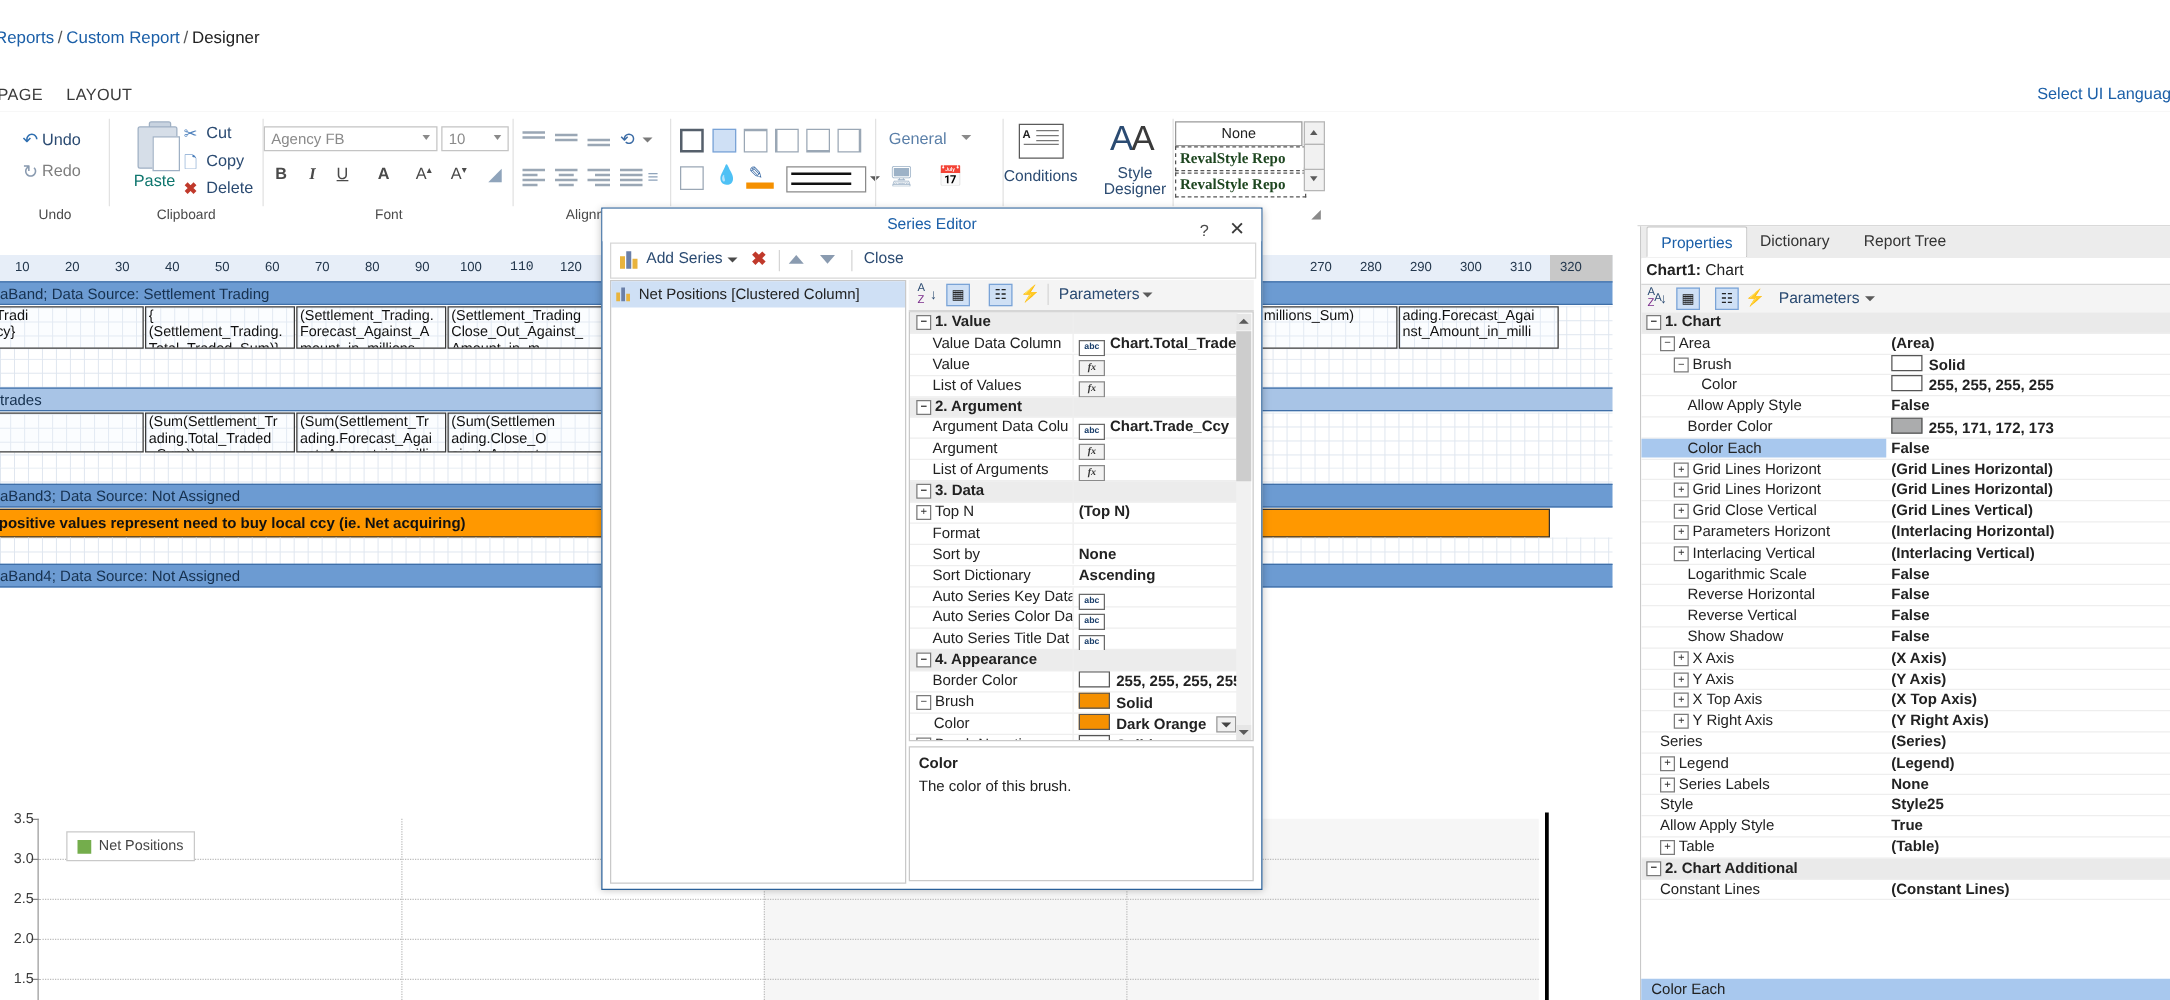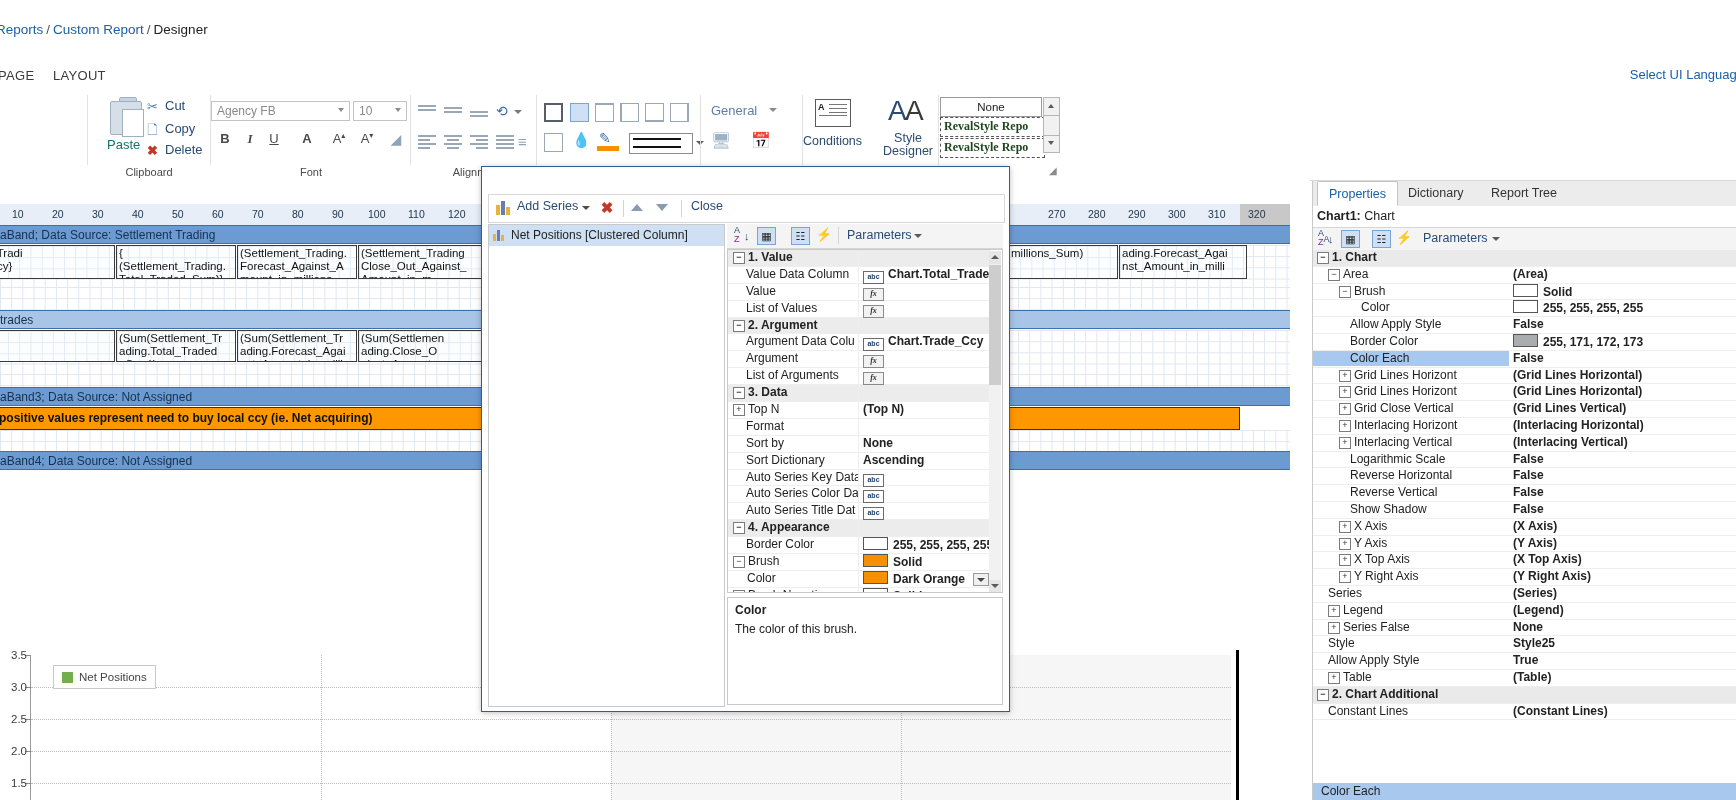--- a/index.html
+++ b/index.html
@@ -174,20 +174,25 @@
   </div>
 
   <div class="tabstrip">
     <div class="tab t1">PAGE</div>
     <div class="tab t2">LAYOUT</div>
     <div class="lang">Select UI Language</div>
   </div>
 
   <div class="ribbon">
 
+    <div class="grp" style="left:0px;width:88px;">
+      <div class="txtbtn" style="position:absolute;left:18px;top:14px;"><span class="undo-ico">↶</span><span>Undo</span></div>
+      <div class="txtbtn" style="position:absolute;left:18px;top:39px;"><span class="undo-ico" style="color:#8a9bb0;">↻</span><span style="color:#7e7e7e;">Redo</span></div>
+      <div class="glabel">Undo</div>
+    </div>
     <div class="vdiv" style="left:87px;"></div>
 
     <div class="grp" style="left:88px;width:122px;">
       <div class="paste-icon">
         <div class="clip-top"></div>
           <div class="clip-body"></div>
           <div class="clip-page"></div>
       </div>
       <div class="txtbtn" style="position:absolute;left:19px;top:48px;color:#0f766e;">Paste</div>
       <div class="txtbtn" style="position:absolute;left:56px;top:9px;"><span class="cut-ico">✂</span><span>Cut</span></div>
@@ -326,21 +331,21 @@
       <div class="tk" style="left:12px;">10</div>
       <div class="tk" style="left:52px;">20</div>
       <div class="tk" style="left:92px;">30</div>
       <div class="tk" style="left:132px;">40</div>
       <div class="tk" style="left:172px;">50</div>
       <div class="tk" style="left:212px;">60</div>
       <div class="tk" style="left:252px;">70</div>
       <div class="tk" style="left:292px;">80</div>
       <div class="tk" style="left:332px;">90</div>
       <div class="tk" style="left:368px;">100</div>
-      <div class="tk" style="left:408px;">110</div>
+      <div class="tk" style="left:408px;font-family:Liberation Mono, monospace;">110</div>
       <div class="tk" style="left:448px;">120</div>
       <div class="tk" style="left:1048px;">270</div>
       <div class="tk" style="left:1088px;">280</div>
       <div class="tk" style="left:1128px;">290</div>
       <div class="tk" style="left:1168px;">300</div>
       <div class="tk" style="left:1208px;">310</div>
       <div class="tk" style="left:1248px;">320</div>
     </div>
 
     <div class="canvas">
@@ -502,21 +507,21 @@
         </div>
         <div class="prow">
           <div class="pn"><span style="display:inline-block;width:22px;"></span><span class="exp">+</span><span>Grid Lines Horizont</span></div>
           <div class="pv"><span>(Grid Lines Horizontal)</span></div>
         </div>
         <div class="prow">
           <div class="pn"><span style="display:inline-block;width:22px;"></span><span class="exp">+</span><span>Grid Close Vertical</span></div>
           <div class="pv"><span>(Grid Lines Vertical)</span></div>
         </div>
         <div class="prow">
-          <div class="pn"><span style="display:inline-block;width:22px;"></span><span class="exp">+</span><span>Interlacing Horizont</span></div>
+          <div class="pn"><span style="display:inline-block;width:22px;"></span><span class="exp">+</span><span>Parameters Horizont</span></div>
           <div class="pv"><span>(Interlacing Horizontal)</span></div>
         </div>
         <div class="prow">
           <div class="pn"><span style="display:inline-block;width:22px;"></span><span class="exp">+</span><span>Interlacing Vertical</span></div>
           <div class="pv"><span>(Interlacing Vertical)</span></div>
         </div>
         <div class="prow">
           <div class="pn"><span style="display:inline-block;width:33px;"></span><span>Logarithmic Scale</span></div>
           <div class="pv"><span>False</span></div>
         </div>
@@ -550,21 +555,21 @@
         </div>
         <div class="prow">
           <div class="pn"><span style="display:inline-block;width:11px;"></span><span>Series</span></div>
           <div class="pv"><span>(Series)</span></div>
         </div>
         <div class="prow">
           <div class="pn"><span style="display:inline-block;width:11px;"></span><span class="exp">+</span><span>Legend</span></div>
           <div class="pv"><span>(Legend)</span></div>
         </div>
         <div class="prow">
-          <div class="pn"><span style="display:inline-block;width:11px;"></span><span class="exp">+</span><span>Series False</span></div>
+          <div class="pn"><span style="display:inline-block;width:11px;"></span><span class="exp">+</span><span>Series Labels</span></div>
           <div class="pv"><span>None</span></div>
         </div>
         <div class="prow">
           <div class="pn"><span style="display:inline-block;width:11px;"></span><span>Style</span></div>
           <div class="pv"><span>Style25</span></div>
         </div>
         <div class="prow">
           <div class="pn"><span style="display:inline-block;width:11px;"></span><span>Allow Apply Style</span></div>
           <div class="pv"><span>True</span></div>
         </div>
@@ -578,20 +583,25 @@
         </div>
         <div class="prow">
           <div class="pn"><span style="display:inline-block;width:11px;"></span><span>Constant Lines</span></div>
           <div class="pv"><span>(Constant Lines)</span></div>
         </div>
       </div>
     <div class="bottomsel">Color Each</div>
   </div>
 
   <div class="dlg">
+    <div class="dlg-title">
+      <span>Series Editor</span>
+      <span class="q">?</span>
+      <span class="x">✕</span>
+    </div>
     <div class="dlg-tools">
       <div class="mini-chart">
         <i style="left:0;height:10px;background:#e8b33d;"></i>
         <i style="left:5px;height:14px;background:#6a7fa8;"></i>
         <i style="left:10px;height:8px;background:#e8b33d;"></i>
       </div>
       <div class="itm" style="left:28px;">Add Series</div>
       <div style="position:absolute;left:93px;top:11px;border-left:4px solid transparent;border-right:4px solid transparent;border-top:4px solid #4a4a4a;"></div>
       <div class="redx">✖</div>
       <div class="sepv" style="left:134px;"></div>

